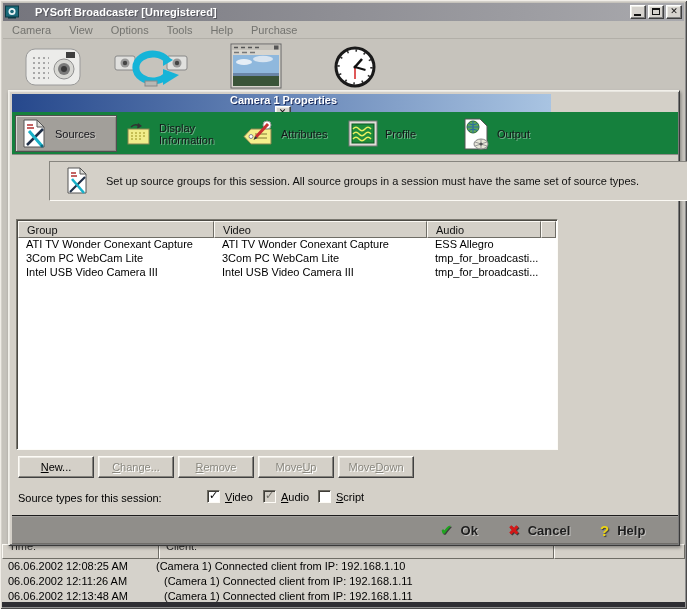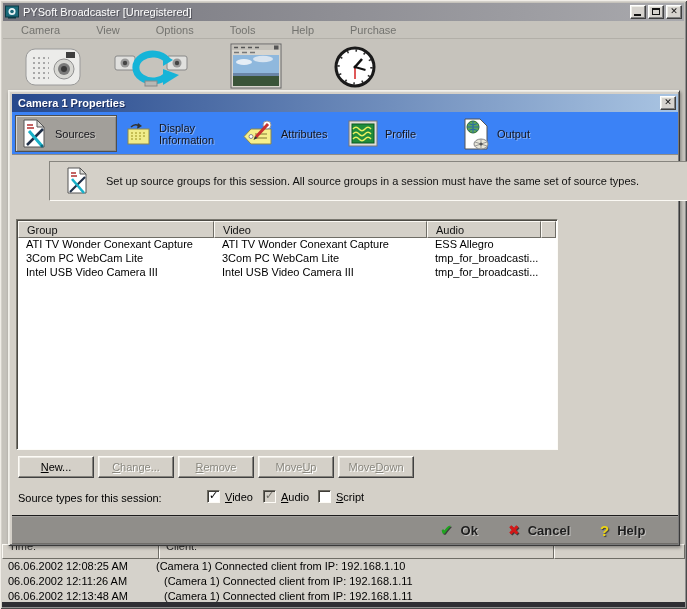--- a/index.html
+++ b/index.html
@@ -4,42 +4,42 @@
 <style>
   html,body{margin:0;padding:0;background:#555;}
   *{box-sizing:border-box;font-family:"Liberation Sans","DejaVu Sans",sans-serif;}
   #screen{position:relative;width:687px;height:609px;background:#c6c3bc;overflow:hidden;
     box-shadow:inset 1px 1px 0 #f0ede7,inset -1px -1px 0 #4a4a4a,inset 2px 2px 0 #d4d1ca,inset -2px -2px 0 #8f8f8f;}
   .abs{position:absolute;}
 
   
   .titlebar{left:3px;top:3px;width:681px;height:18px;display:flex;align-items:center;
     background:linear-gradient(to right,#75757d,#a9a9ad);padding:0 2px;}
-  .titlebar .title{color:#fff;font-weight:normal;font-size:11px;margin-left:4px;
+  .titlebar .title{color:#fff;font-weight:bold;font-size:11px;margin-left:16px;
     text-shadow:1px 1px 0 #55555c;white-space:nowrap;flex:1;}
   .winbtn{width:16px;height:14px;background:#d6d3ce;border:1px solid;border-color:#fff #404040 #404040 #fff;
     box-shadow:inset -1px -1px 0 #808080,inset 1px 1px 0 #efefe8;margin-left:2px;position:relative;
     font-size:9px;line-height:11px;text-align:center;font-weight:bold;color:#111;}
   .glyph-min{position:absolute;left:3px;bottom:2px;width:7px;height:2px;background:#111;}
   .glyph-max{position:absolute;left:3px;top:2px;width:8px;height:7px;border:1px solid #111;border-top-width:2px;}
   .menubar{left:3px;top:22px;width:681px;height:17px;background:#c6c3bc;display:flex;align-items:center;
     border-bottom:1px solid #b2afa8;}
-  .menubar .mi{font-size:11px;color:#73736f;padding:0 18px;}
+  .menubar .mi{font-size:11px;color:#73736f;padding:0 9px;}
   .toolbar{left:3px;top:40px;width:681px;height:50px;background:#c6c3bc;}
   .tbico{position:absolute;top:4px;}
 
   
   .dialog{left:8px;top:90px;width:672px;height:456px;background:#d4d0c8;z-index:5;
     border:1px solid;border-color:#f2f0ea #3a3a3a #3a3a3a #f2f0ea;
     box-shadow:inset 1px 1px 0 #e8e6e0,inset -1px -1px 0 #7a7a7a, 1px 2px 3px rgba(0,0,0,.35);}
-  .dlg-titlebar{left:3px;top:3px;width:666px;height:18px;display:flex;align-items:center;
-    background:linear-gradient(to right,#26488c,#a9c4e2);padding:0 2px;}
+  .dlg-titlebar{left:3px;top:3px;width:539px;height:18px;display:flex;align-items:center;
+    background:linear-gradient(to right,#26488c,#a9c4e2);padding:0 2px;flex-direction:column;}
   .dlg-titlebar .title{color:#fff;font-weight:bold;font-size:11px;margin-left:4px;flex:1;
     text-shadow:1px 1px 0 #17295a;}
-  .tab-strip{left:3px;top:21px;width:666px;height:43px;background:#3b82f6;
+  .tab-strip{left:3px;top:21px;width:666px;height:43px;background:#15803d;
     border-bottom:1px solid #8f8d88;}
   .tab{position:absolute;top:3px;height:37px;display:flex;align-items:center;gap:7px;padding:0 4px;}
   .tab .lbl{font-size:11px;color:#15151a;text-shadow:1px 1px 0 rgba(255,255,255,.4);line-height:12px;}
   .tab.selected{border:1px solid #4f4f4f;box-shadow:inset 1px 1px 0 #d8d6d0,inset -1px -1px 0 #8d8b86;
     background:#a29f9a;}
   .info-panel{left:6px;top:70px;width:659px;height:40px;background:#d4d0c8;
     border:1px solid;border-color:#87857f #fbf9f4 #fbf9f4 #87857f;display:flex;align-items:center;margin-left:34px;}
   .info-panel .txt{font-size:11px;color:#111;margin-left:16px;margin-right:10px;}
   .info-panel .ico{margin-left:14px;}
 

